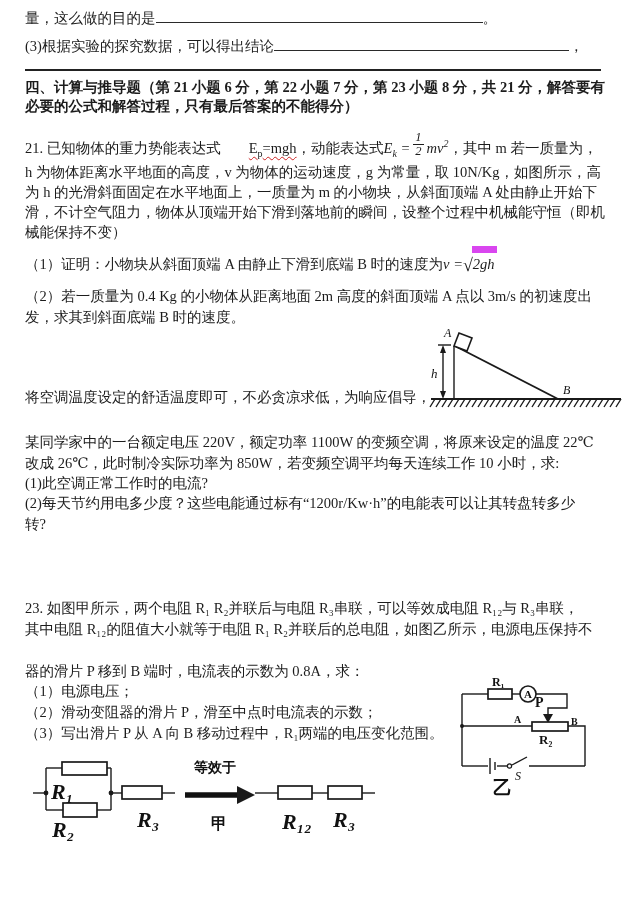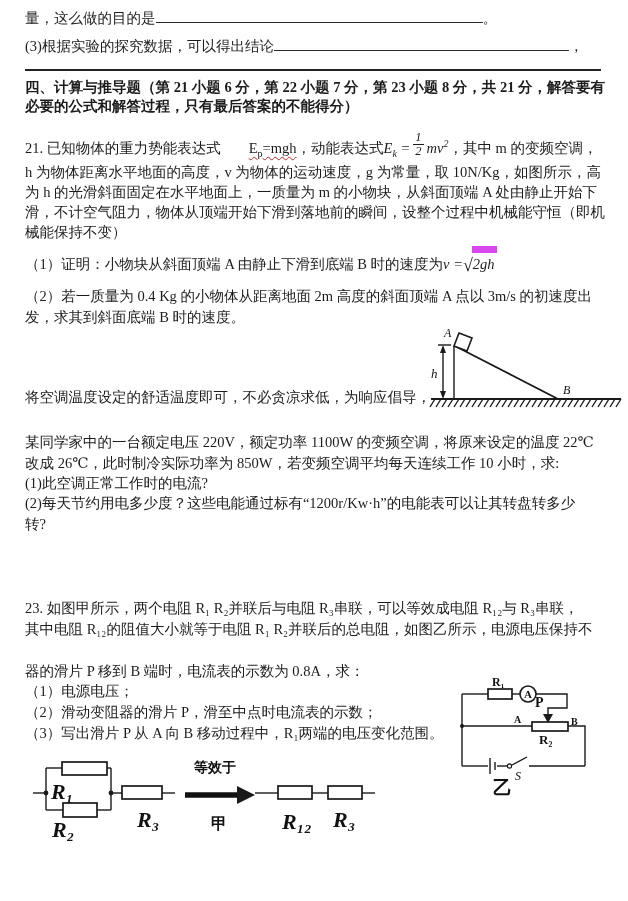--- a/index.html
+++ b/index.html
@@ -51,21 +51,21 @@
   <div class="ln flexline" style="top:122px;height:36px">
     <span>21. 已知物体的重力势能表达式 </span>
     <span class="spellcheck"><span>E</span><sub>p</sub><span>=mgh</span></span>
     <span>，动能表达式 </span>
     <span class="math"><span>E</span><sub>k</sub><span> = </span></span>
     <span class="frac">
         <span class="num">1</span>
         <span class="den">2</span>
       </span>
     <span class="math"><span>mv</span><sup>2</sup></span>
-    <span>，其中 m 的变频空调，</span>
+    <span>，其中 m 若一质量为，</span>
   </div>
   <div class="ln" style="top:162px">h 为物体距离水平地面的高度，v 为物体的运动速度，g 为常量，取 10N/Kg，如图所示，高</div>
   <div class="ln" style="top:202px">滑，不计空气阻力，物体从顶端开始下滑到落地前的瞬间，设整个过程中机械能守恒（即机</div>
   <div class="ln" style="top:182px">为 h 的光滑斜面固定在水平地面上，一质量为 m 的小物块，从斜面顶端 A 处由静止开始下</div>
   <div class="ln" style="top:222px">械能保持不变）</div>
 
   <div class="ln flexline" style="top:248px;height:26px">
     <span>（1）证明：小物块从斜面顶端 A 由静止下滑到底端 B 时的速度为 </span>
     <span class="math">v = </span>
     <span class="radical">√</span>

